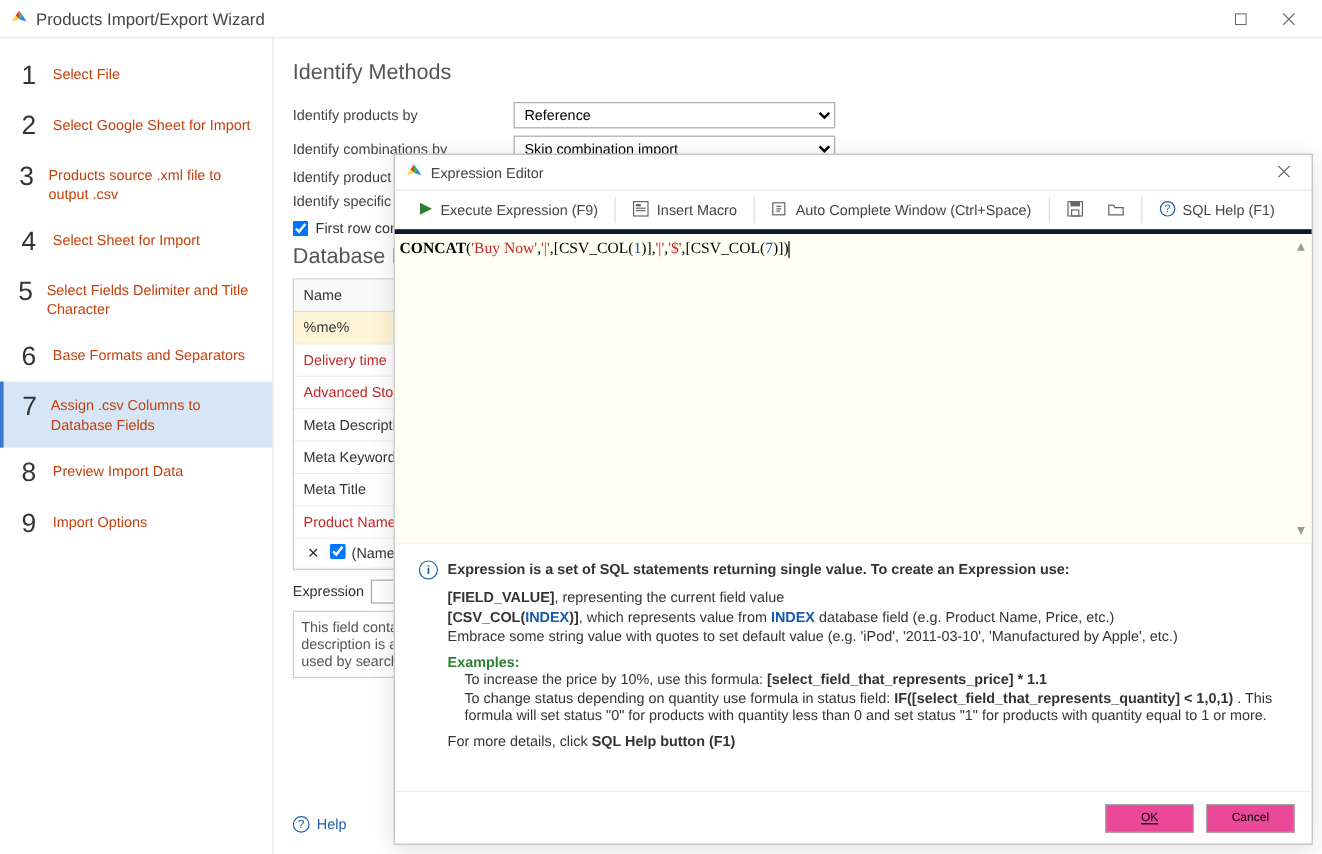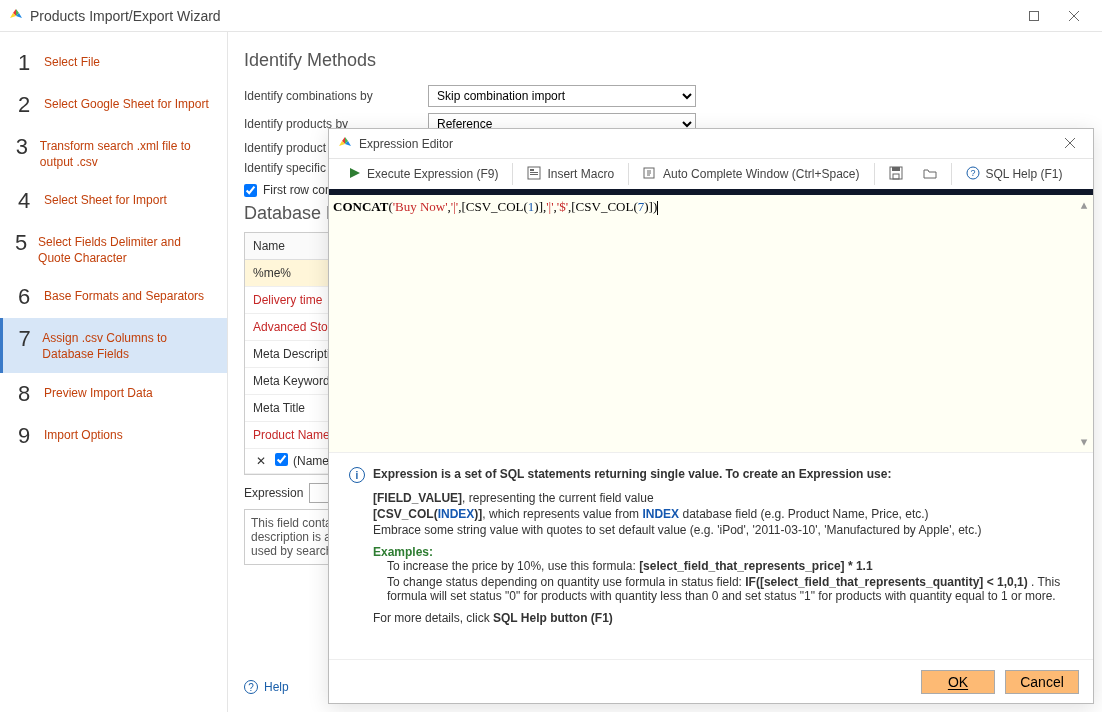--- a/index.html
+++ b/index.html
@@ -42,21 +42,21 @@
 .footer-help { position: absolute; bottom: 18px; left: 16px; display: flex; align-items: center; gap: 6px; color: #1a5faa; font-size: 12px; }
 .footer-help .qicon { display:inline-flex; width:14px; height:14px; border:1px solid #1a5faa; border-radius:50%; align-items:center; justify-content:center; font-size:10px; color:#1a5faa;}
 
 
 .dialog { position: absolute; left: 328px; top: 128px; width: 766px; height: 576px; background: #fff; border: 1px solid #bbb; box-shadow: 0 4px 20px rgba(0,0,0,0.12); display: flex; flex-direction: column; }
 .dialog .dlg-title { height: 30px; display: flex; align-items: center; padding: 0 8px; border-bottom: 1px solid #e5e5e5; }
 .dialog .dlg-title .app-icon { width:16px; height:16px; margin-right:6px;}
 .dialog .dlg-title .t { font-size:12px; color:#444; flex:1; }
 .dialog .dlg-title .close { width:30px; text-align:center; cursor:pointer; color:#666; }
 
-.toolbar { height: 36px; display:flex; align-items:center; padding: 0 12px; gap: 4px; border-bottom: 6px solid #0f172a; }
+.toolbar { height: 36px; display:flex; align-items:center; padding: 0 12px; gap: 4px; border-bottom: 4px solid #0f172a; }
 .tbtn { display:flex; align-items:center; gap:6px; padding: 4px 8px; font-size:12px; color:#444; cursor:pointer; }
 .tsep { width:1px; height:22px; background:#ddd; margin:0 2px; }
 
 .editor { flex: 0 0 258px; border-bottom: 1px solid #eee; padding: 4px 4px; font-family: Liberation Serif, serif; font-size: 13px; background: #fffff4; position:relative; }
 .editor .line { white-space: pre; }
 .kw { color:#000; font-weight:bold; }
 .str { color:#c62828; }
 .col { color:#000; }
 .num { color:#1558b0; }
 .brk { color:#000; }
@@ -66,21 +66,21 @@
 .helpbox { flex:1; padding: 14px 20px 10px 20px; font-size:12px; color:#333; overflow:auto; }
 .helpbox .hdrline { display:flex; align-items:flex-start; gap:8px; margin-bottom:8px;}
 .helpbox .info-ic { width:16px; height:16px; border:1px solid #1a5faa; border-radius:50%; color:#1a5faa; display:inline-flex; align-items:center; justify-content:center; font-size:10px; font-weight:bold; flex:none;}
 .helpbox b { font-weight:bold; }
 .helpbox .blue { color:#1558b0; font-weight:bold; }
 .helpbox .green { color:#2e7d32; font-weight:bold; }
 .helpbox .indent { margin-left: 24px; margin-bottom: 2px; }
 .helpbox .para { margin-left: 24px; margin-top: 8px; }
 
 .dlg-buttons { height: 44px; border-top: 1px solid #eee; display:flex; align-items:center; justify-content:flex-end; padding: 0 14px; gap: 10px;}
-.dlg-buttons button { min-width: 74px; height: 24px; border: 1px solid #aaa; background:#fdba74; font-size:14px; cursor:pointer; }
+.dlg-buttons button { min-width: 74px; height: 24px; border: 1px solid #aaa; background:#ec4899; font-size:10px; cursor:pointer; }
 .dlg-buttons .ok-text { text-decoration: underline; text-underline-offset: 2px; text-decoration-thickness: 1px; }
 
 
 .logo-leaf .g { fill:#4caf50; }
 .logo-leaf .r { fill:#e53935; }
 .logo-leaf .y { fill:#fdd835; }
 .logo-leaf .b { fill:#1e88e5; }
 </style>
 </head>
 <body>
@@ -114,29 +114,29 @@
       <div class="step">
         <div class="num">1</div>
         <div class="label">Select File</div>
       </div>
       <div class="step">
         <div class="num">2</div>
         <div class="label">Select Google Sheet for Import</div>
       </div>
       <div class="step">
         <div class="num">3</div>
-        <div class="label">Transform search .xml file to output .csv</div>
+        <div class="label">Products source .xml file to output .csv</div>
       </div>
       <div class="step">
         <div class="num">4</div>
         <div class="label">Select Sheet for Import</div>
       </div>
       <div class="step">
         <div class="num">5</div>
-        <div class="label">Select Fields Delimiter and Quote Character</div>
+        <div class="label">Select Fields Delimiter and Title Character</div>
       </div>
       <div class="step">
         <div class="num">6</div>
         <div class="label">Base Formats and Separators</div>
       </div>
       <div class="step active">
         <div class="num">7</div>
         <div class="label">Assign .csv Columns to Database Fields</div>
       </div>
       <div class="step">
@@ -146,26 +146,26 @@
       <div class="step">
         <div class="num">9</div>
         <div class="label">Import Options</div>
       </div>
     </div>
 
   <div class="content">
     <h1 class="section-title">Identify Methods</h1>
 
     <div class="form-row">
+      <label>Identify products by</label>
+      <select><option>Reference</option></select>
+    </div>
+    <div class="form-row">
       <label>Identify combinations by</label>
       <select><option>Skip combination import</option></select>
-    </div>
-    <div class="form-row">
-      <label>Identify products by</label>
-      <select><option>Reference</option></select>
     </div>
     <div class="form-row">
       <label>Identify product</label>
     </div>
     <div class="form-row">
       <label>Identify specific</label>
     </div>
 
     <div class="checkbox-row">
       <input type="checkbox" checked="" style="">

